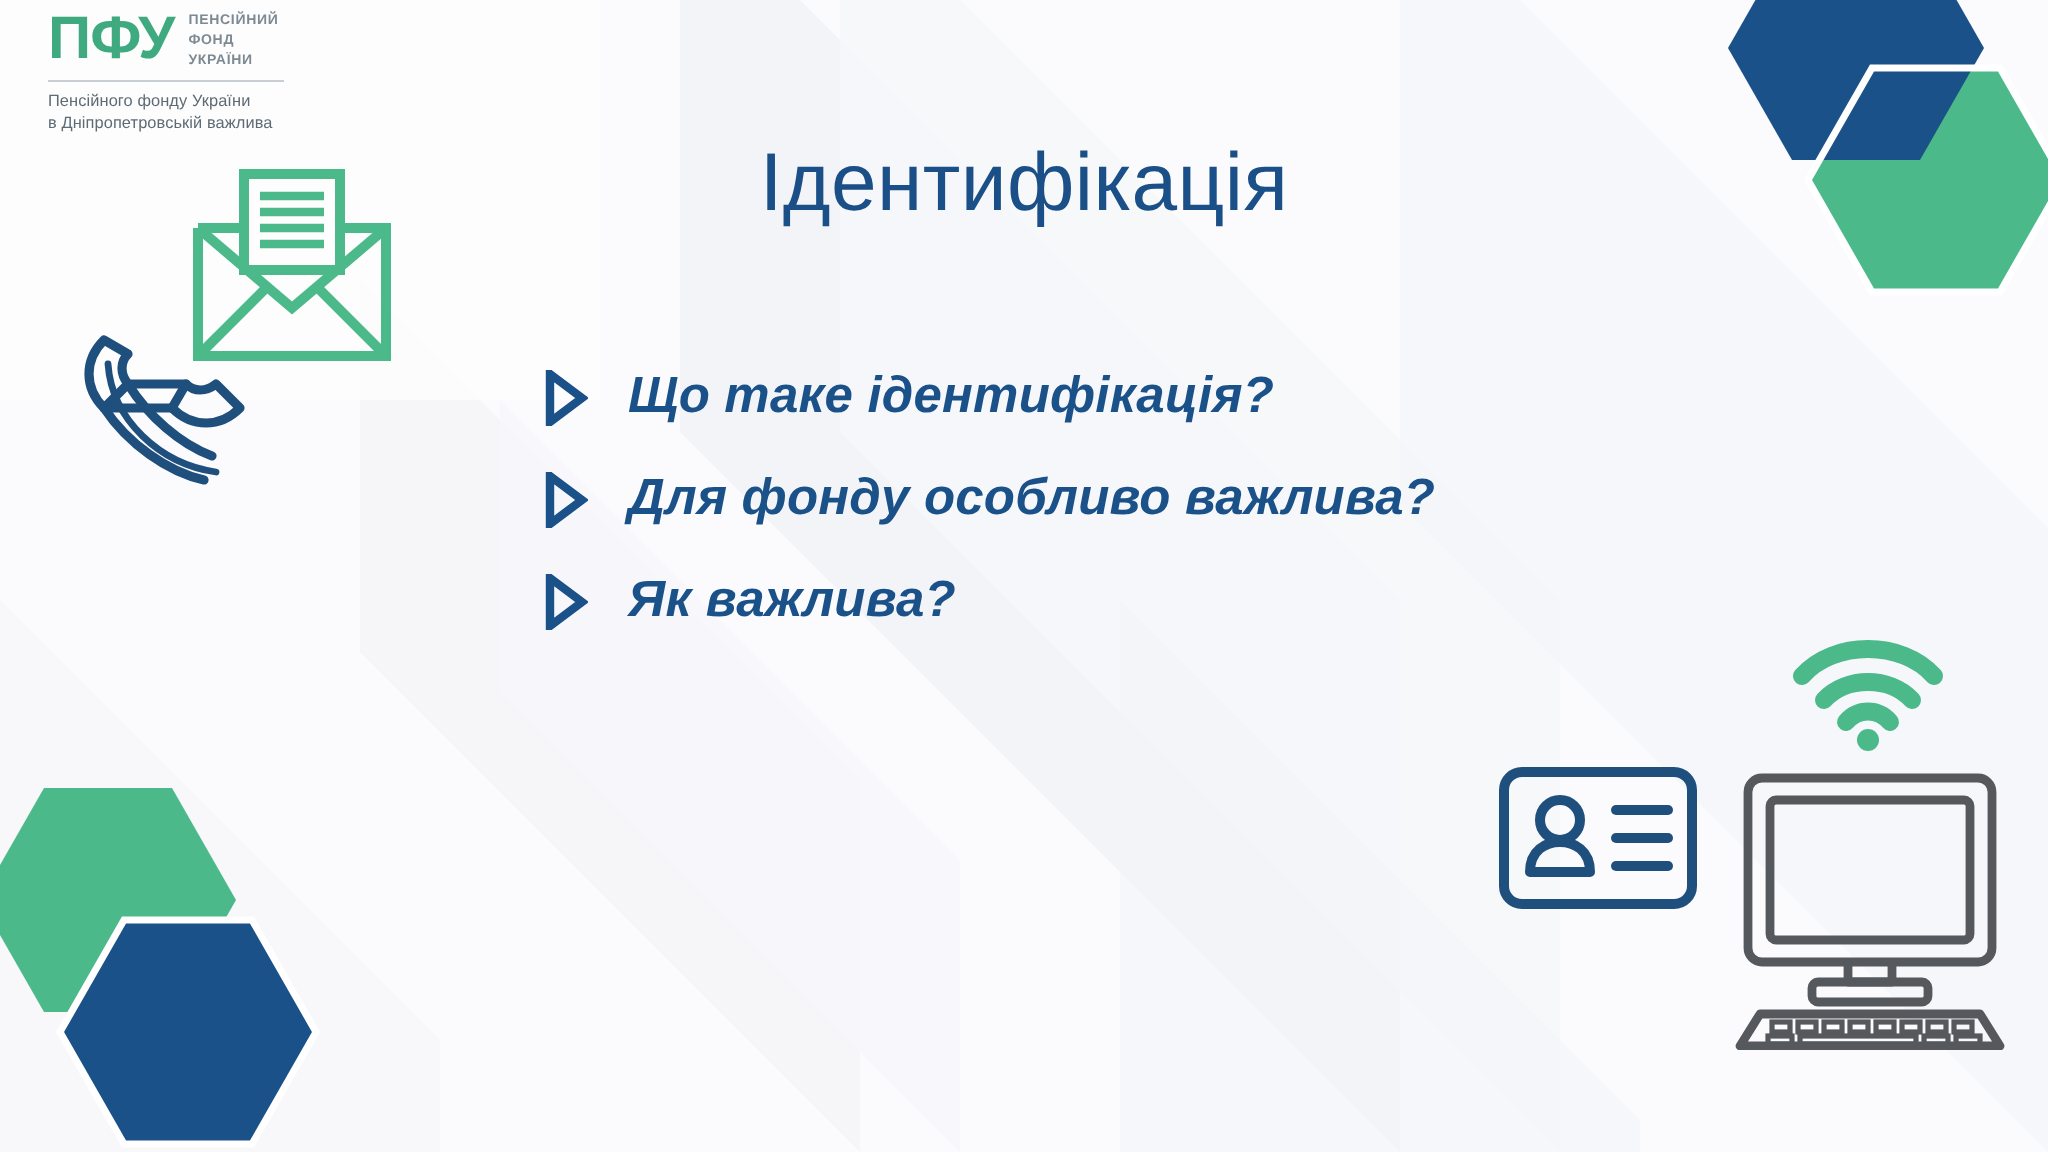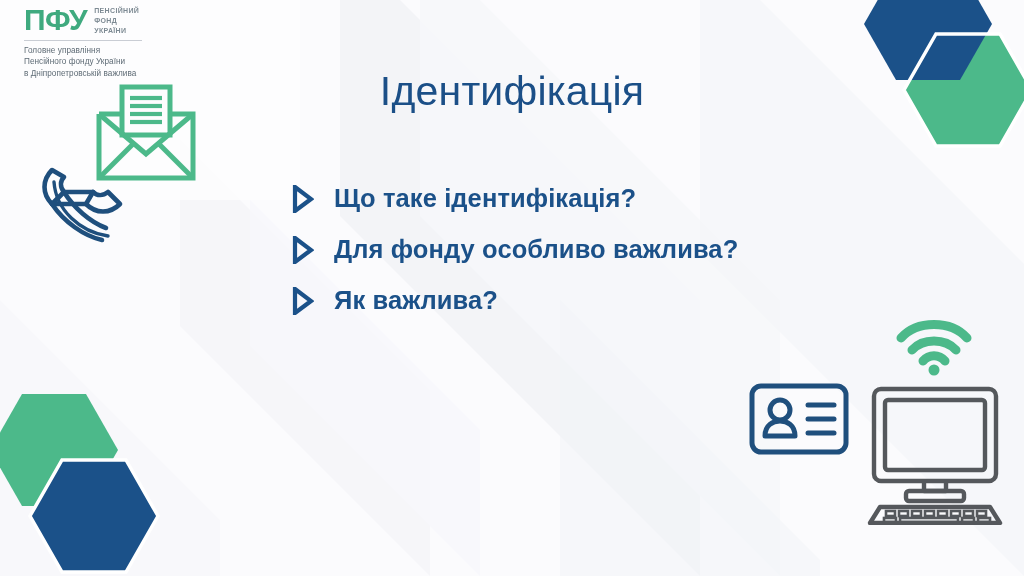--- a/index.html
+++ b/index.html
@@ -86,23 +86,24 @@
     text-align: center;
     font-size: 41px;
     font-weight: 400;
     color: #1b4f87;
     letter-spacing: 0.2px;
   }
 
   
   .bullets {
     position: absolute;
-    left: 292px;
+    left: 272px;
     top: 173px;
     width: 640px;
+    font-style: italic;
   }
   .bullet-row {
     display: flex;
     align-items: center;
     height: 51px;
   }
   .bullet-arrow {
     flex: 0 0 auto;
     width: 22px;
     height: 28px;
@@ -169,21 +170,20 @@
     <div class="logo-row">
       <div class="logo-mark">ПФУ</div>
       <div class="logo-words">
         <span>ПЕНСІЙНИЙ</span>
         <span>ФОНД</span>
         <span>УКРАЇНИ</span>
       </div>
     </div>
     <div class="logo-rule"></div>
     <div class="logo-dept">
-      <span>Головне управління</span>
       <span>Пенсійного фонду України</span>
       <span>в Дніпропетровській важлива</span>
     </div>
   </div>
 
   <div class="title">Ідентифікація</div>
 
   <div class="bullets">
 
     <div class="bullet-row">

